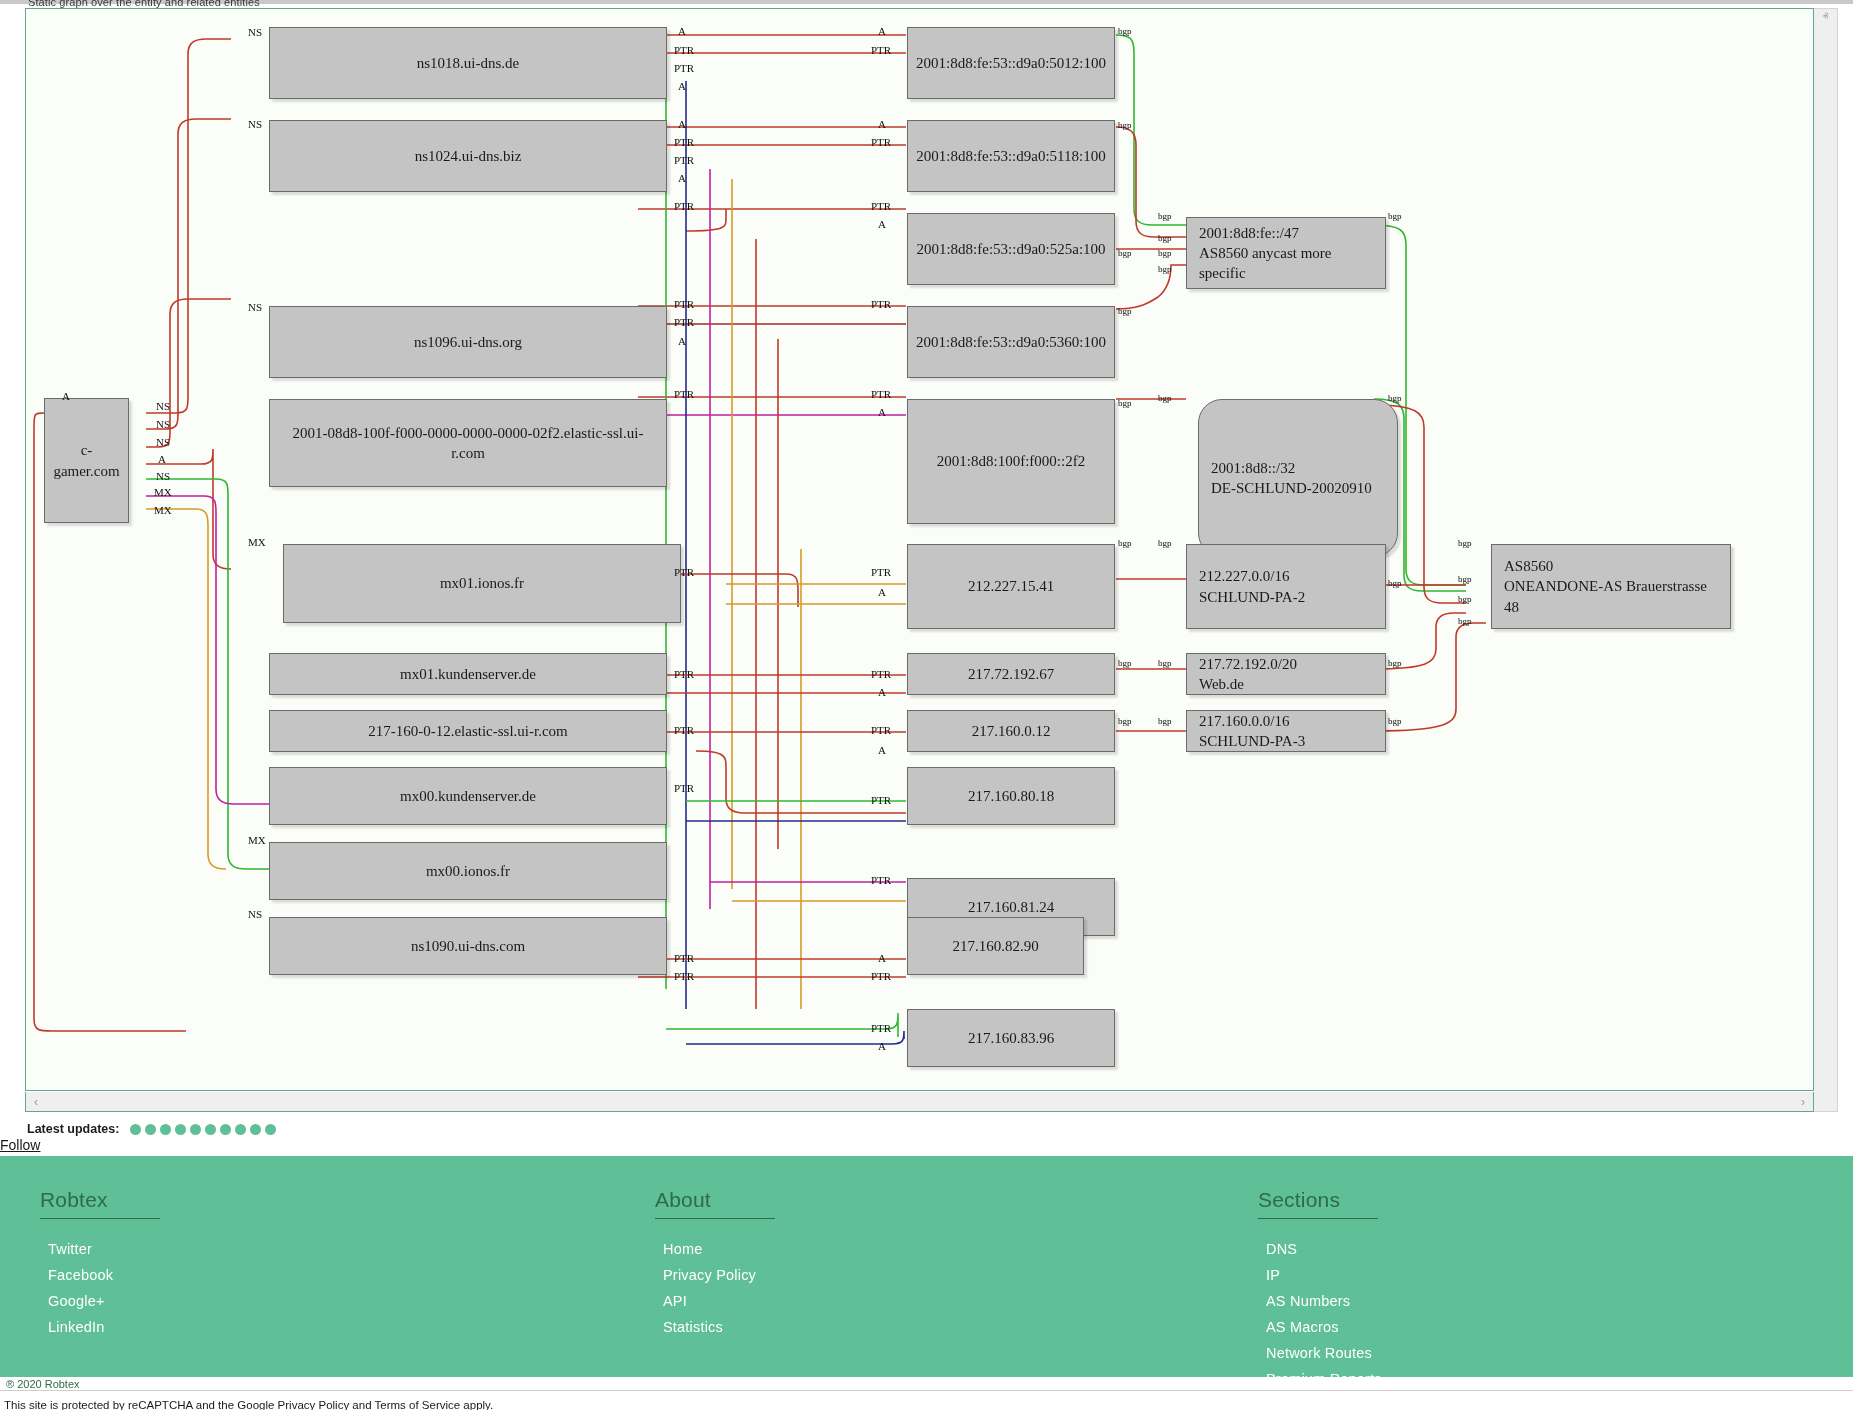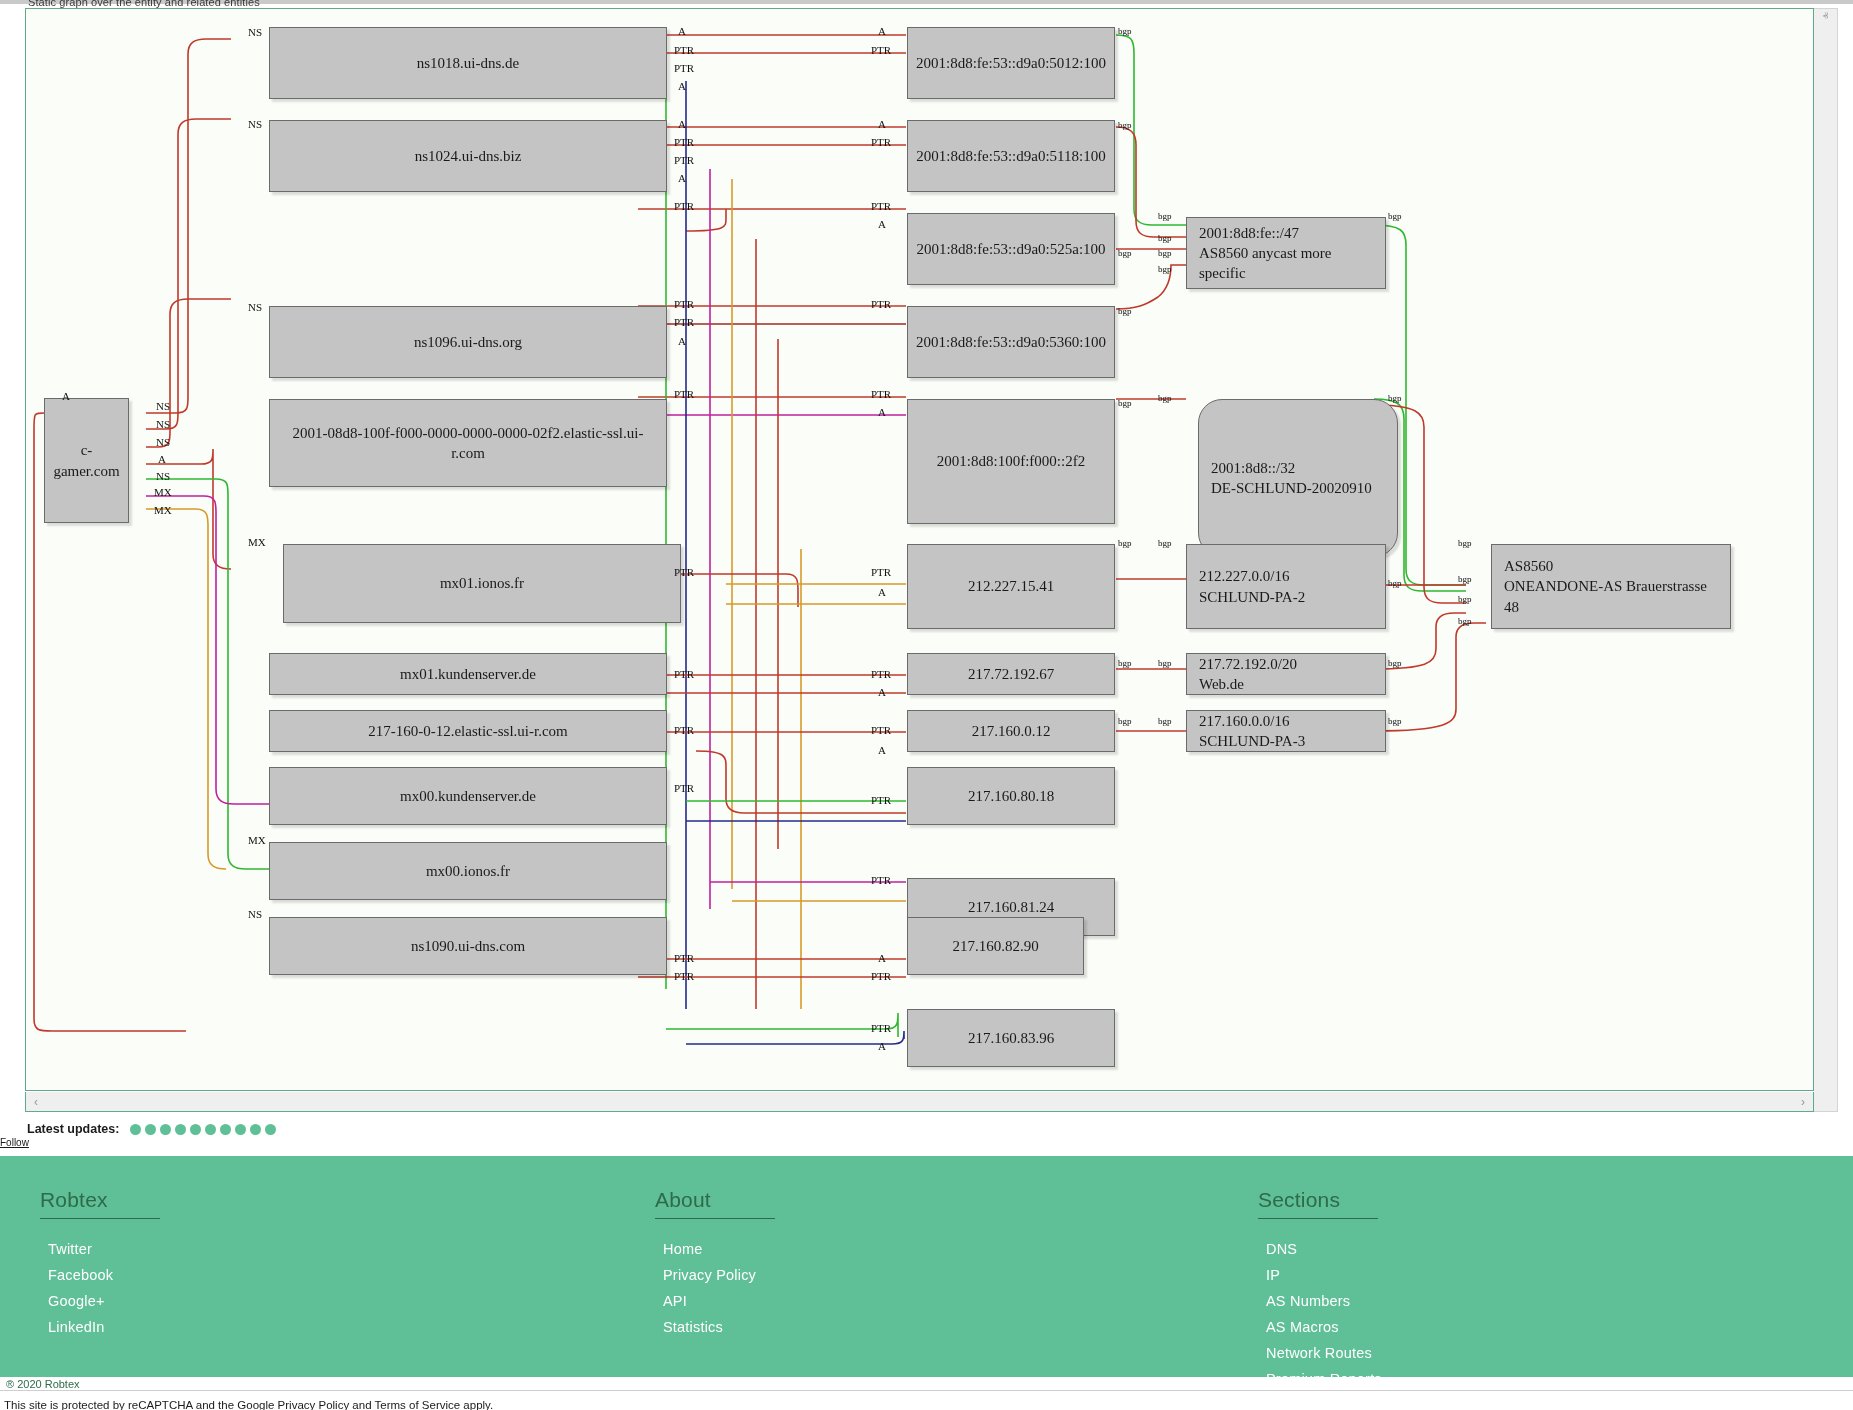--- a/index.html
+++ b/index.html
@@ -80,21 +80,21 @@
   
   .latest{
     position:absolute; left:27px; top:1122px;
     display:flex; align-items:center; gap:7px;
     font-size:12.5px; font-weight:bold; color:#1c1c1c;
   }
   .dots{ display:flex; gap:4px; margin-left:4px; }
   .dot{ width:11px; height:11px; border-radius:50%; background:#5fbf97; display:block; }
   .follow{
     position:absolute; left:0px; top:1137px;
-    font-size:10px; color:#1a1a1a; text-decoration:underline;
+    font-size:14px; color:#1a1a1a; text-decoration:underline;
   }
 
   
   .footer{
     position:absolute; left:0; top:1156px; width:1853px; height:221px;
     background:#5fbf97;
   }
   .fcol{ position:absolute; top:32px; }
   .fcol h3{
     margin:0 0 6px 0;

